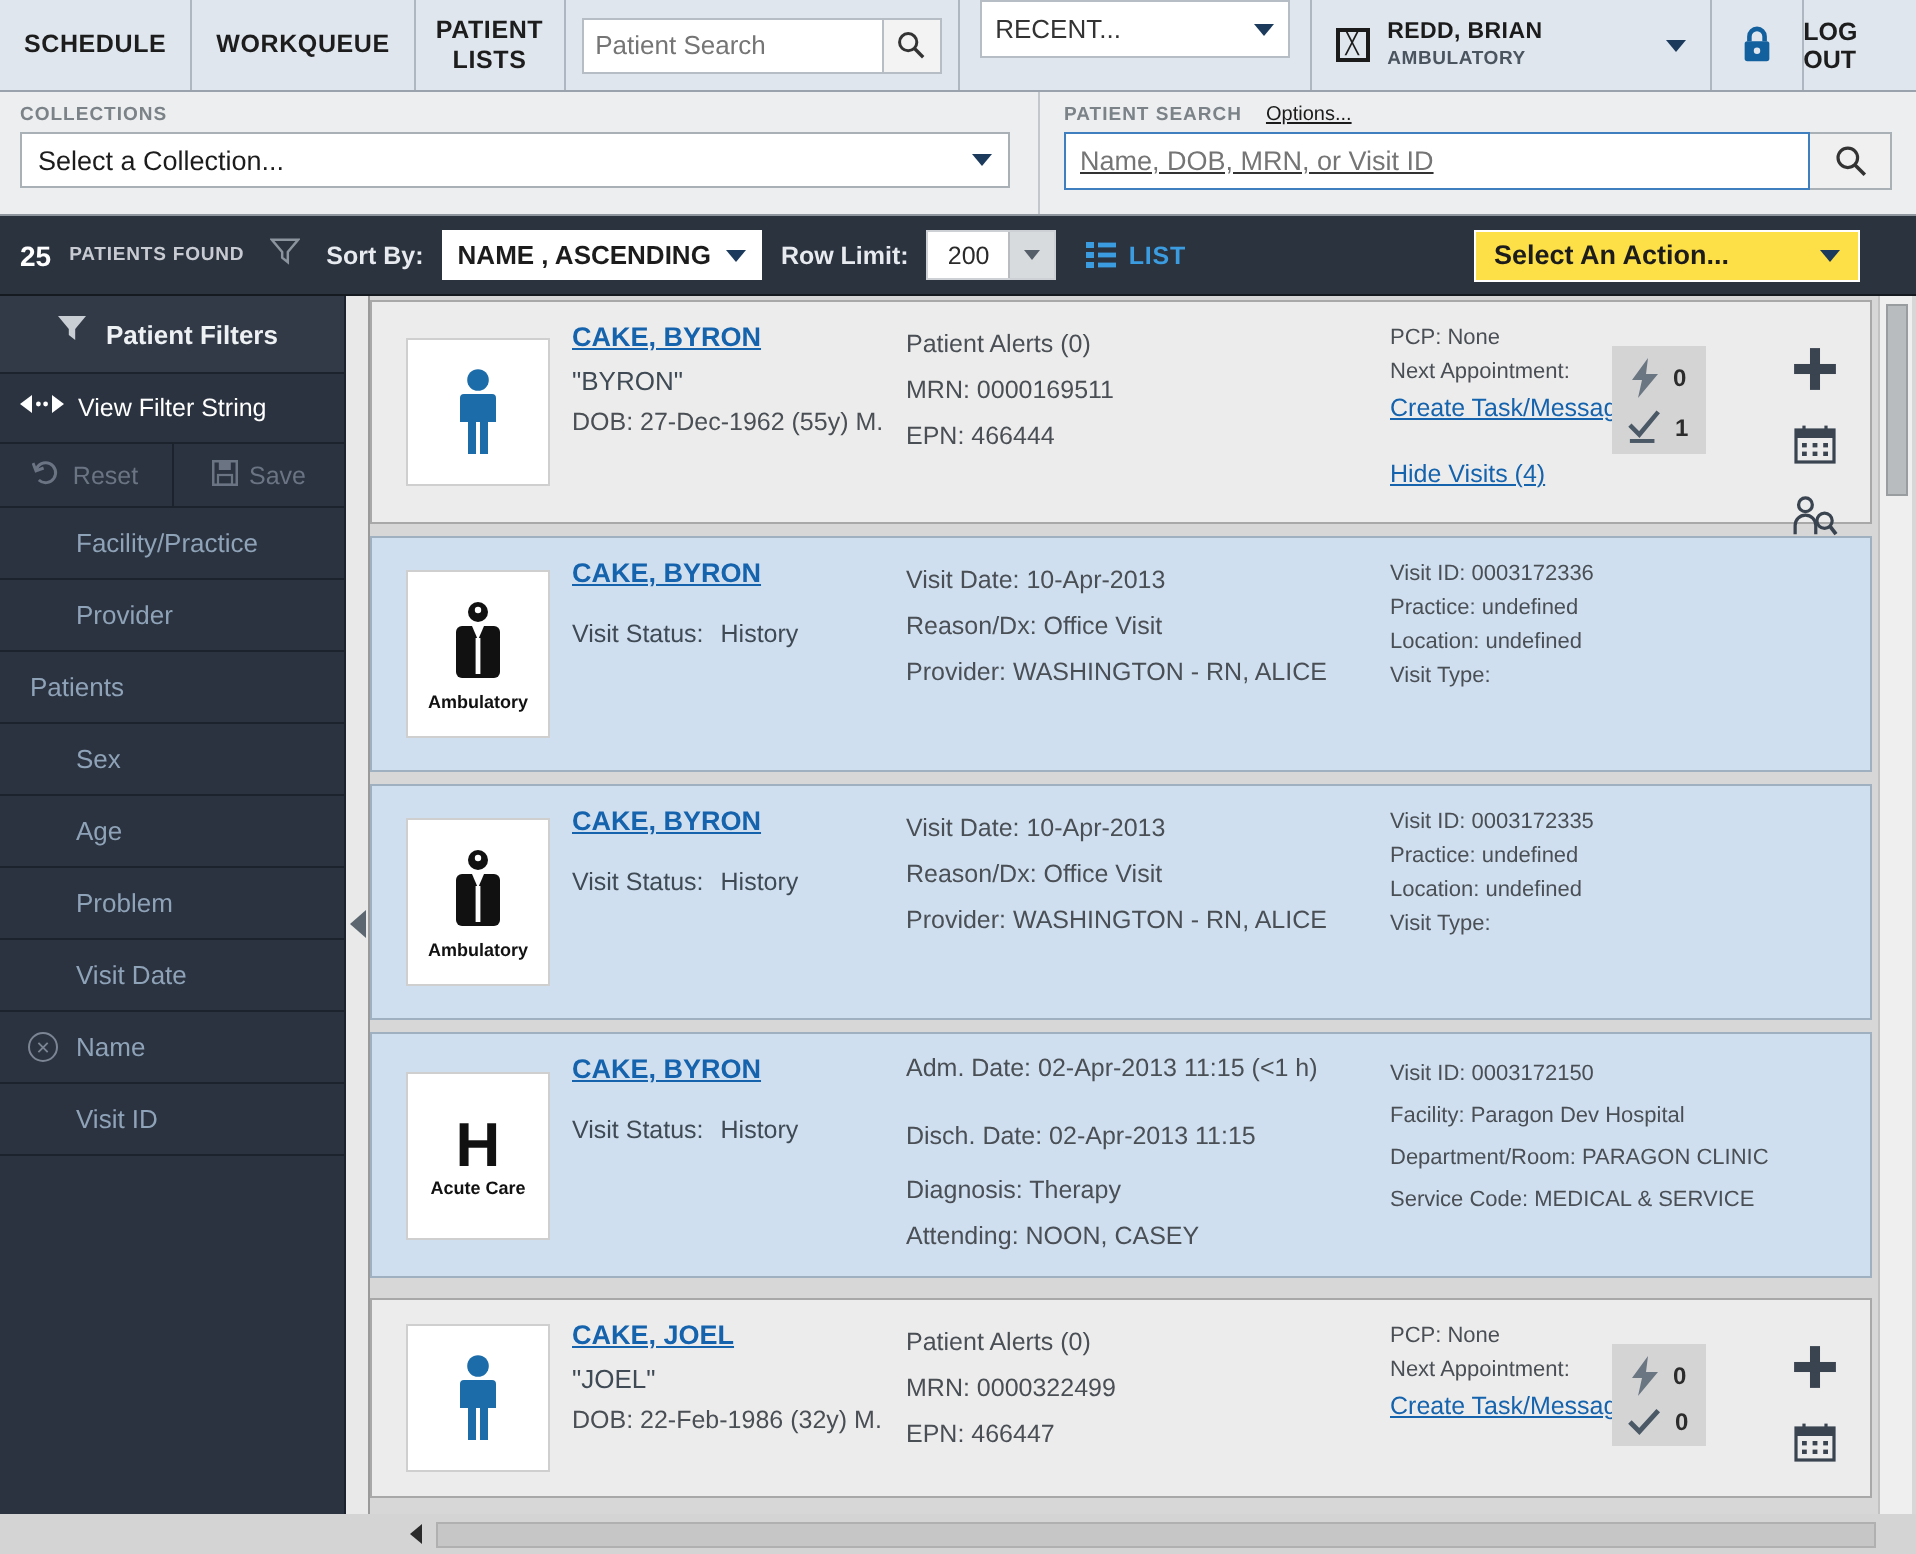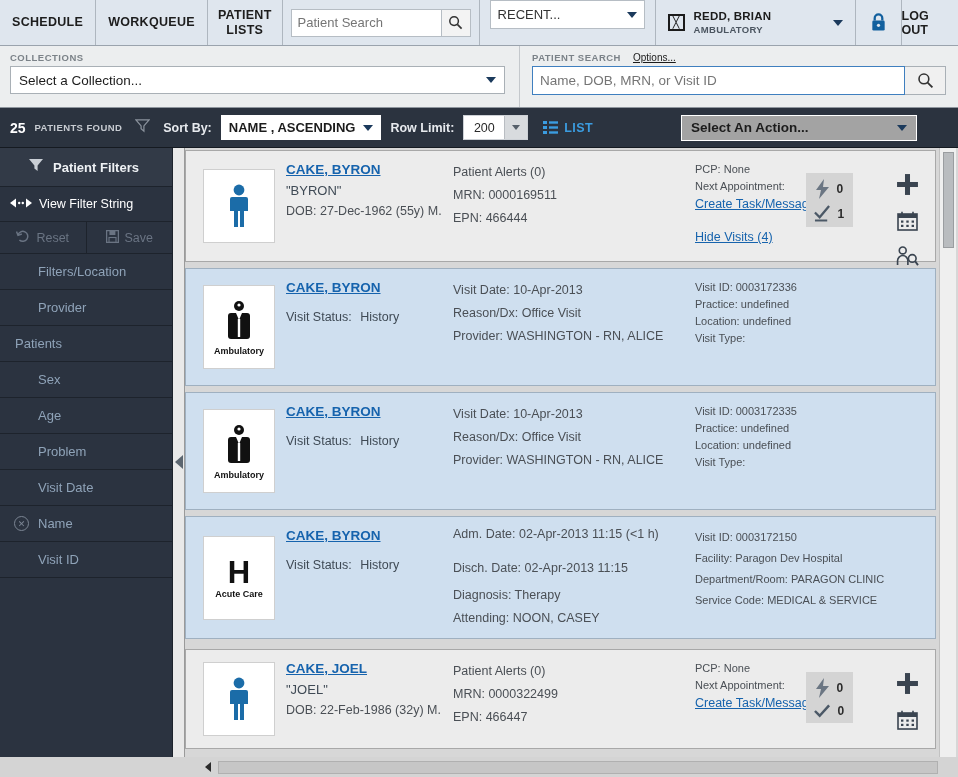--- a/index.html
+++ b/index.html
@@ -84,21 +84,21 @@
      border-right:1px solid #c4c8cc; }
   .strip-label { font-size:9.5px; font-weight:bold; color:#7b8288;
      letter-spacing:.5px; margin-bottom:3px; }
   .collections-sel {
      height:28px; background:#fff; border:1px solid #a9b0b6;
      display:flex;align-items:center;justify-content:space-between;
      padding:0 8px; font-size:13.5px; color:#1c1c1c; cursor:pointer;}
   .psearch-box { flex:1; padding:6px 12px 0 12px; }
   .psearch-head { display:flex; align-items:baseline; gap:12px; margin-bottom:3px;}
   .opt-link { font-size:10px; color:#1b1b1b; text-decoration:underline; cursor:pointer;}
-  .psearch-row { display:flex; }
+  .psearch-row { display:flex;text-decoration:underline; }
   .psearch-input { flex:1; height:29px; background:#fff;
      border:1px solid #3f7fbf; font-size:13.5px; color:#5d6b78;
      padding:0 7px; outline:none; font-family:"Liberation Sans",sans-serif;}
   .psearch-btn { width:41px; height:29px; background:#f0f0f0;
      border:1px solid #a9b0b6; border-left:none;
      display:flex;align-items:center;justify-content:center;cursor:pointer;}
 
   
   .toolbar { height:40px; width:958px; background:#2b333f;
      display:flex; align-items:center; padding:0 10px; gap:9px;
@@ -114,22 +114,22 @@
      display:flex; height:25px; border:1px solid #cdd1d6; cursor:pointer;}
   .rowlimit .val { background:#fff; width:40px; display:flex;align-items:center;
      justify-content:center; font-size:12.5px; color:#2a2a2a; }
   .rowlimit .arw { background:#d8dbde; width:23px; display:flex;
      align-items:center;justify-content:center; border-left:1px solid #b9bdc2;}
   .caret-dk { width:0;height:0;border-left:4px solid transparent;
      border-right:4px solid transparent;border-top:5px solid #555f6a;}
   .list-btn { display:flex;align-items:center;gap:6px; margin-left:6px; cursor:pointer;}
   .list-txt { font-size:12.5px;font-weight:bold;color:#3b9ce0;letter-spacing:.4px;}
   .action-sel {
-     position:absolute; right:41px;
-     width:236px; height:26px; background:#a3a3a3; border:1px solid #fff;
+     position:absolute; right:28px;
+     width:193px; height:26px; background:#fde047; border:1px solid #fff;
      display:flex;align-items:center;justify-content:space-between;
      padding:0 9px; font-size:13.5px;font-weight:bold;color:#1c1c1c; cursor:pointer;}
   .tb-wrap { position:relative; width:958px; }
 
   
   .main { display:flex; width:958px; height:628px; }
 
   
   .sidebar { width:172px; background:#2b3340; flex-shrink:0; }
   .sb-head { height:39px; display:flex;align-items:center;gap:10px;
@@ -367,21 +367,21 @@
               <rect x="0.6" y="0.6" width="11.8" height="11.8" fill="none" stroke="#6a7483" stroke-width="1.3"></rect>
               <rect x="3.4" y="0.6" width="6" height="4.4" fill="#6a7483"></rect>
               <rect x="3" y="7.5" width="7" height="4.9" fill="none" stroke="#6a7483" stroke-width="1.1"></rect>
             </svg>
         </span>
         <span>Save</span>
       </div>
     </div>
 
     <div class="sb-item indent">
-      <span class="lbl">Filters/Location</span>
+      <span class="lbl">Facility/Practice</span>
       </div>
     <div class="sb-item indent">
       <span class="lbl">Provider</span>
       </div>
     <div class="sb-item group">
       <span class="lbl">Patients</span>
       </div>
     <div class="sb-item indent">
       <span class="lbl">Sex</span>
       </div>

